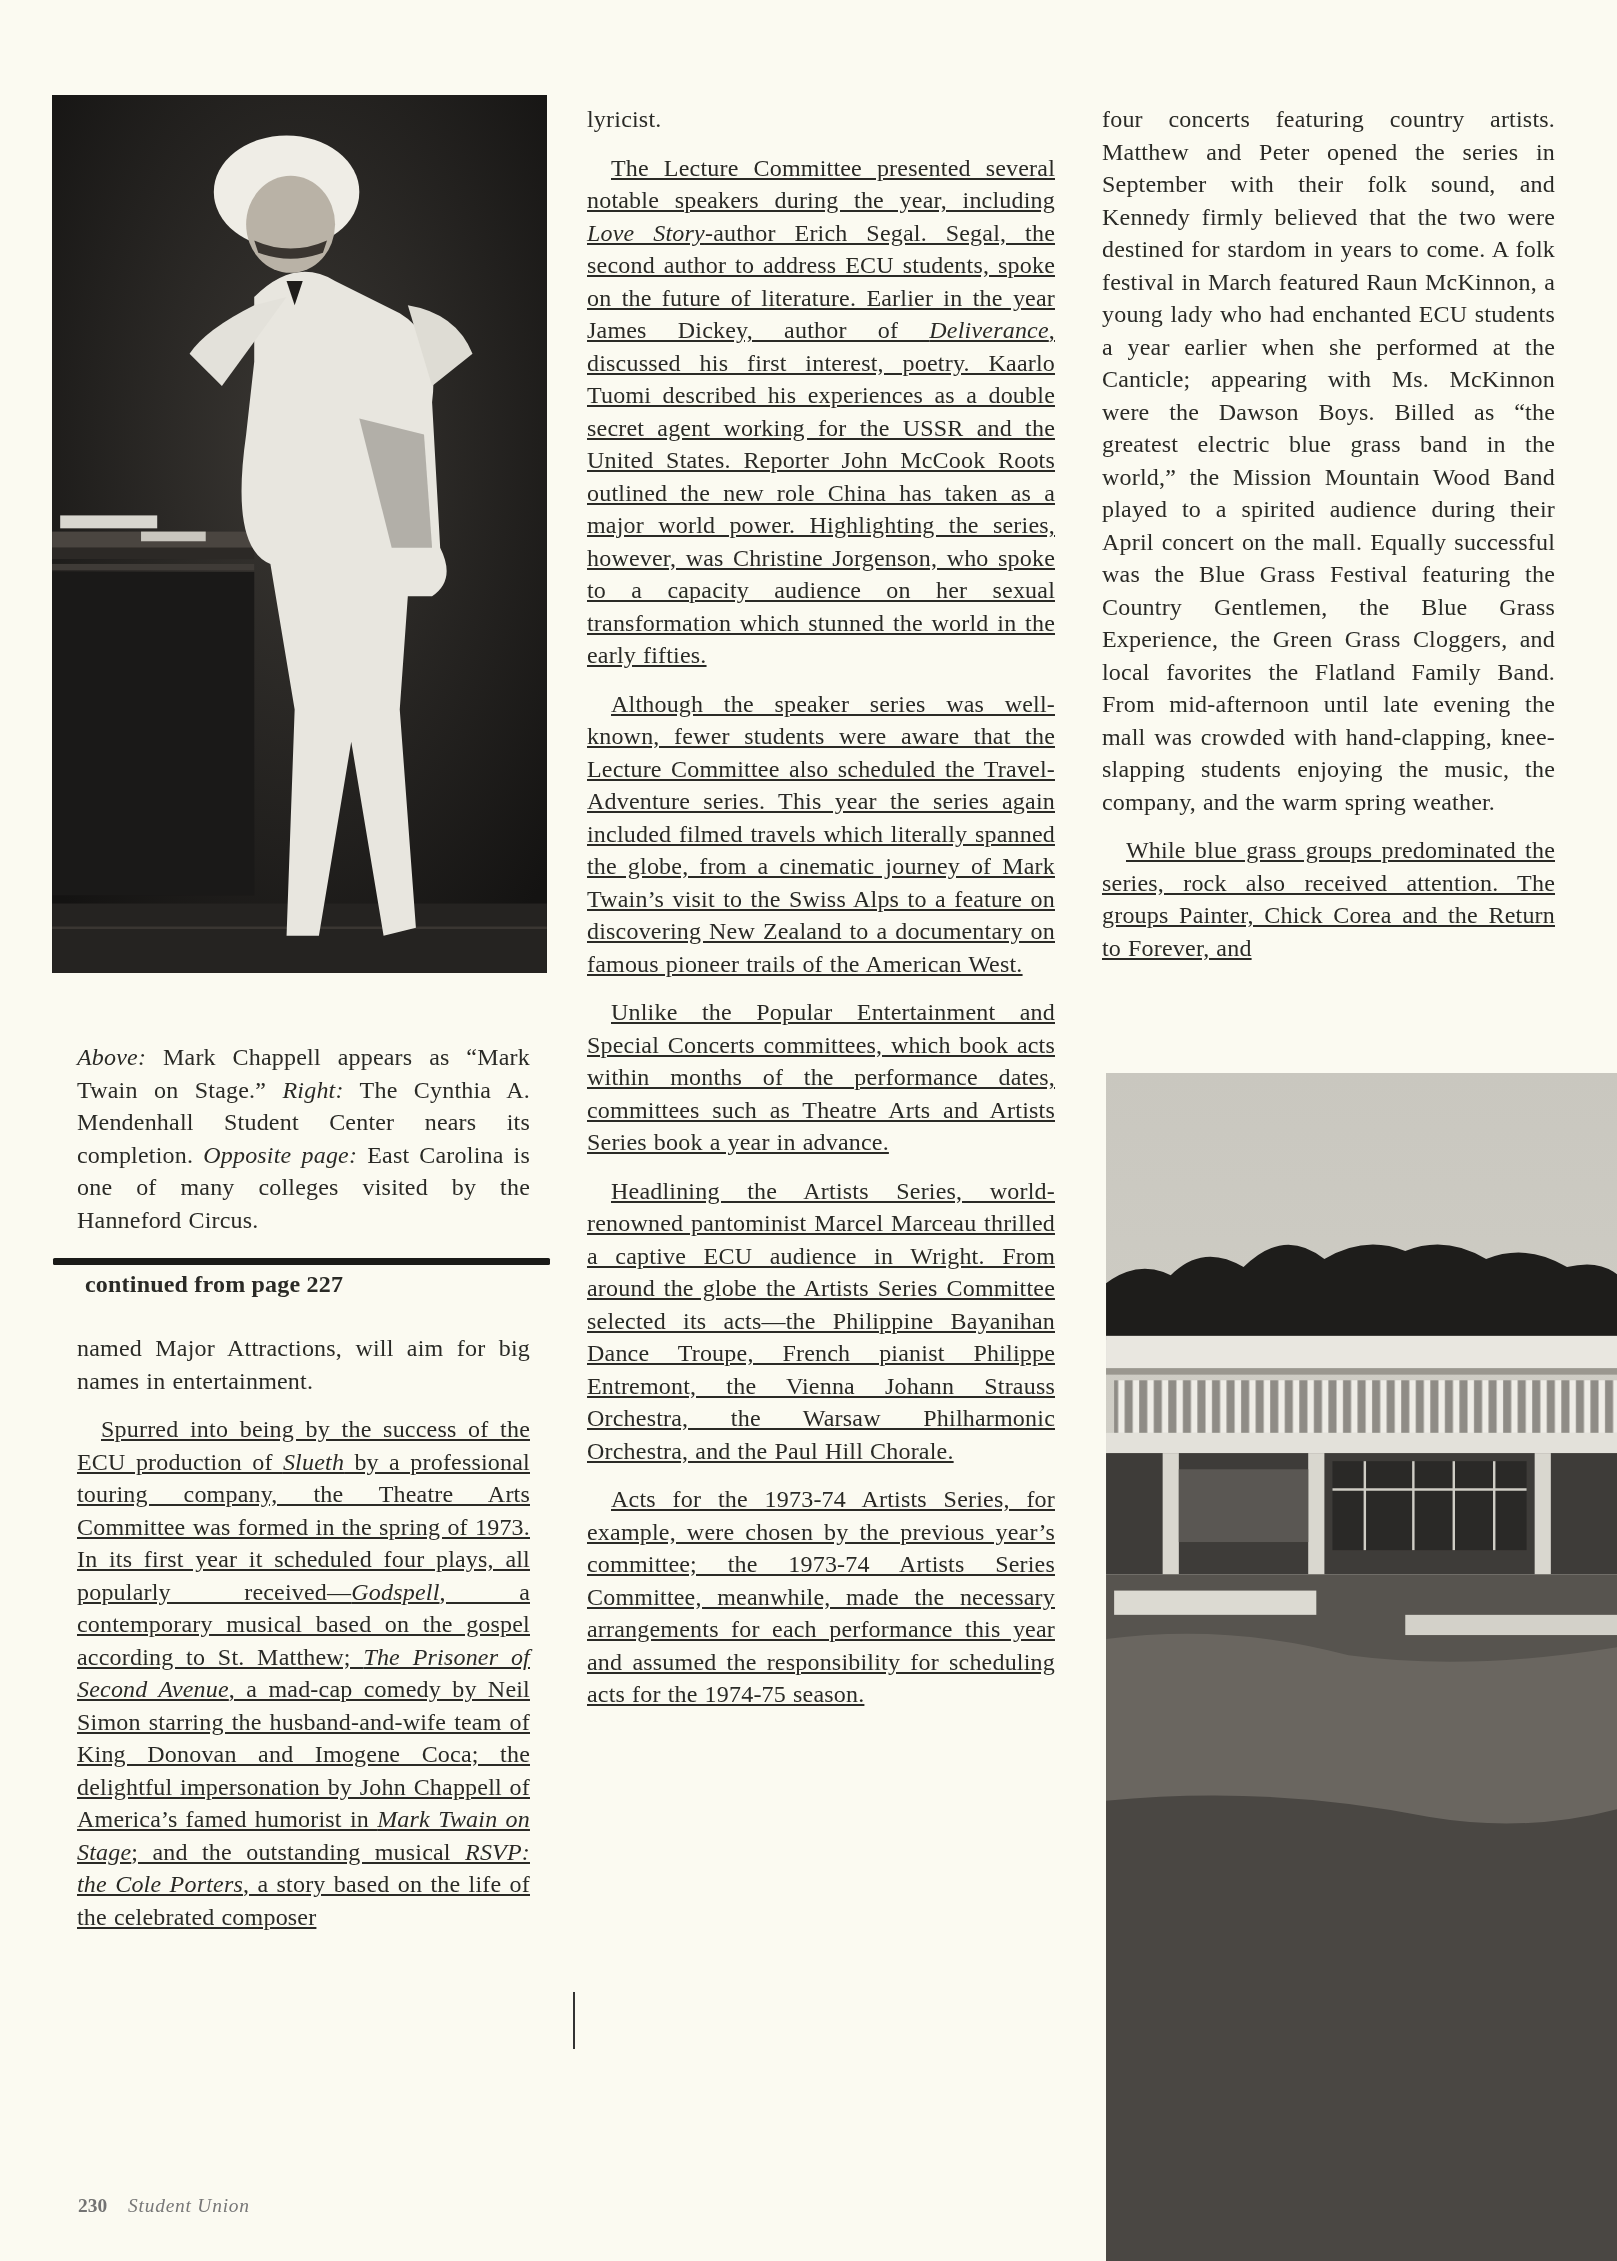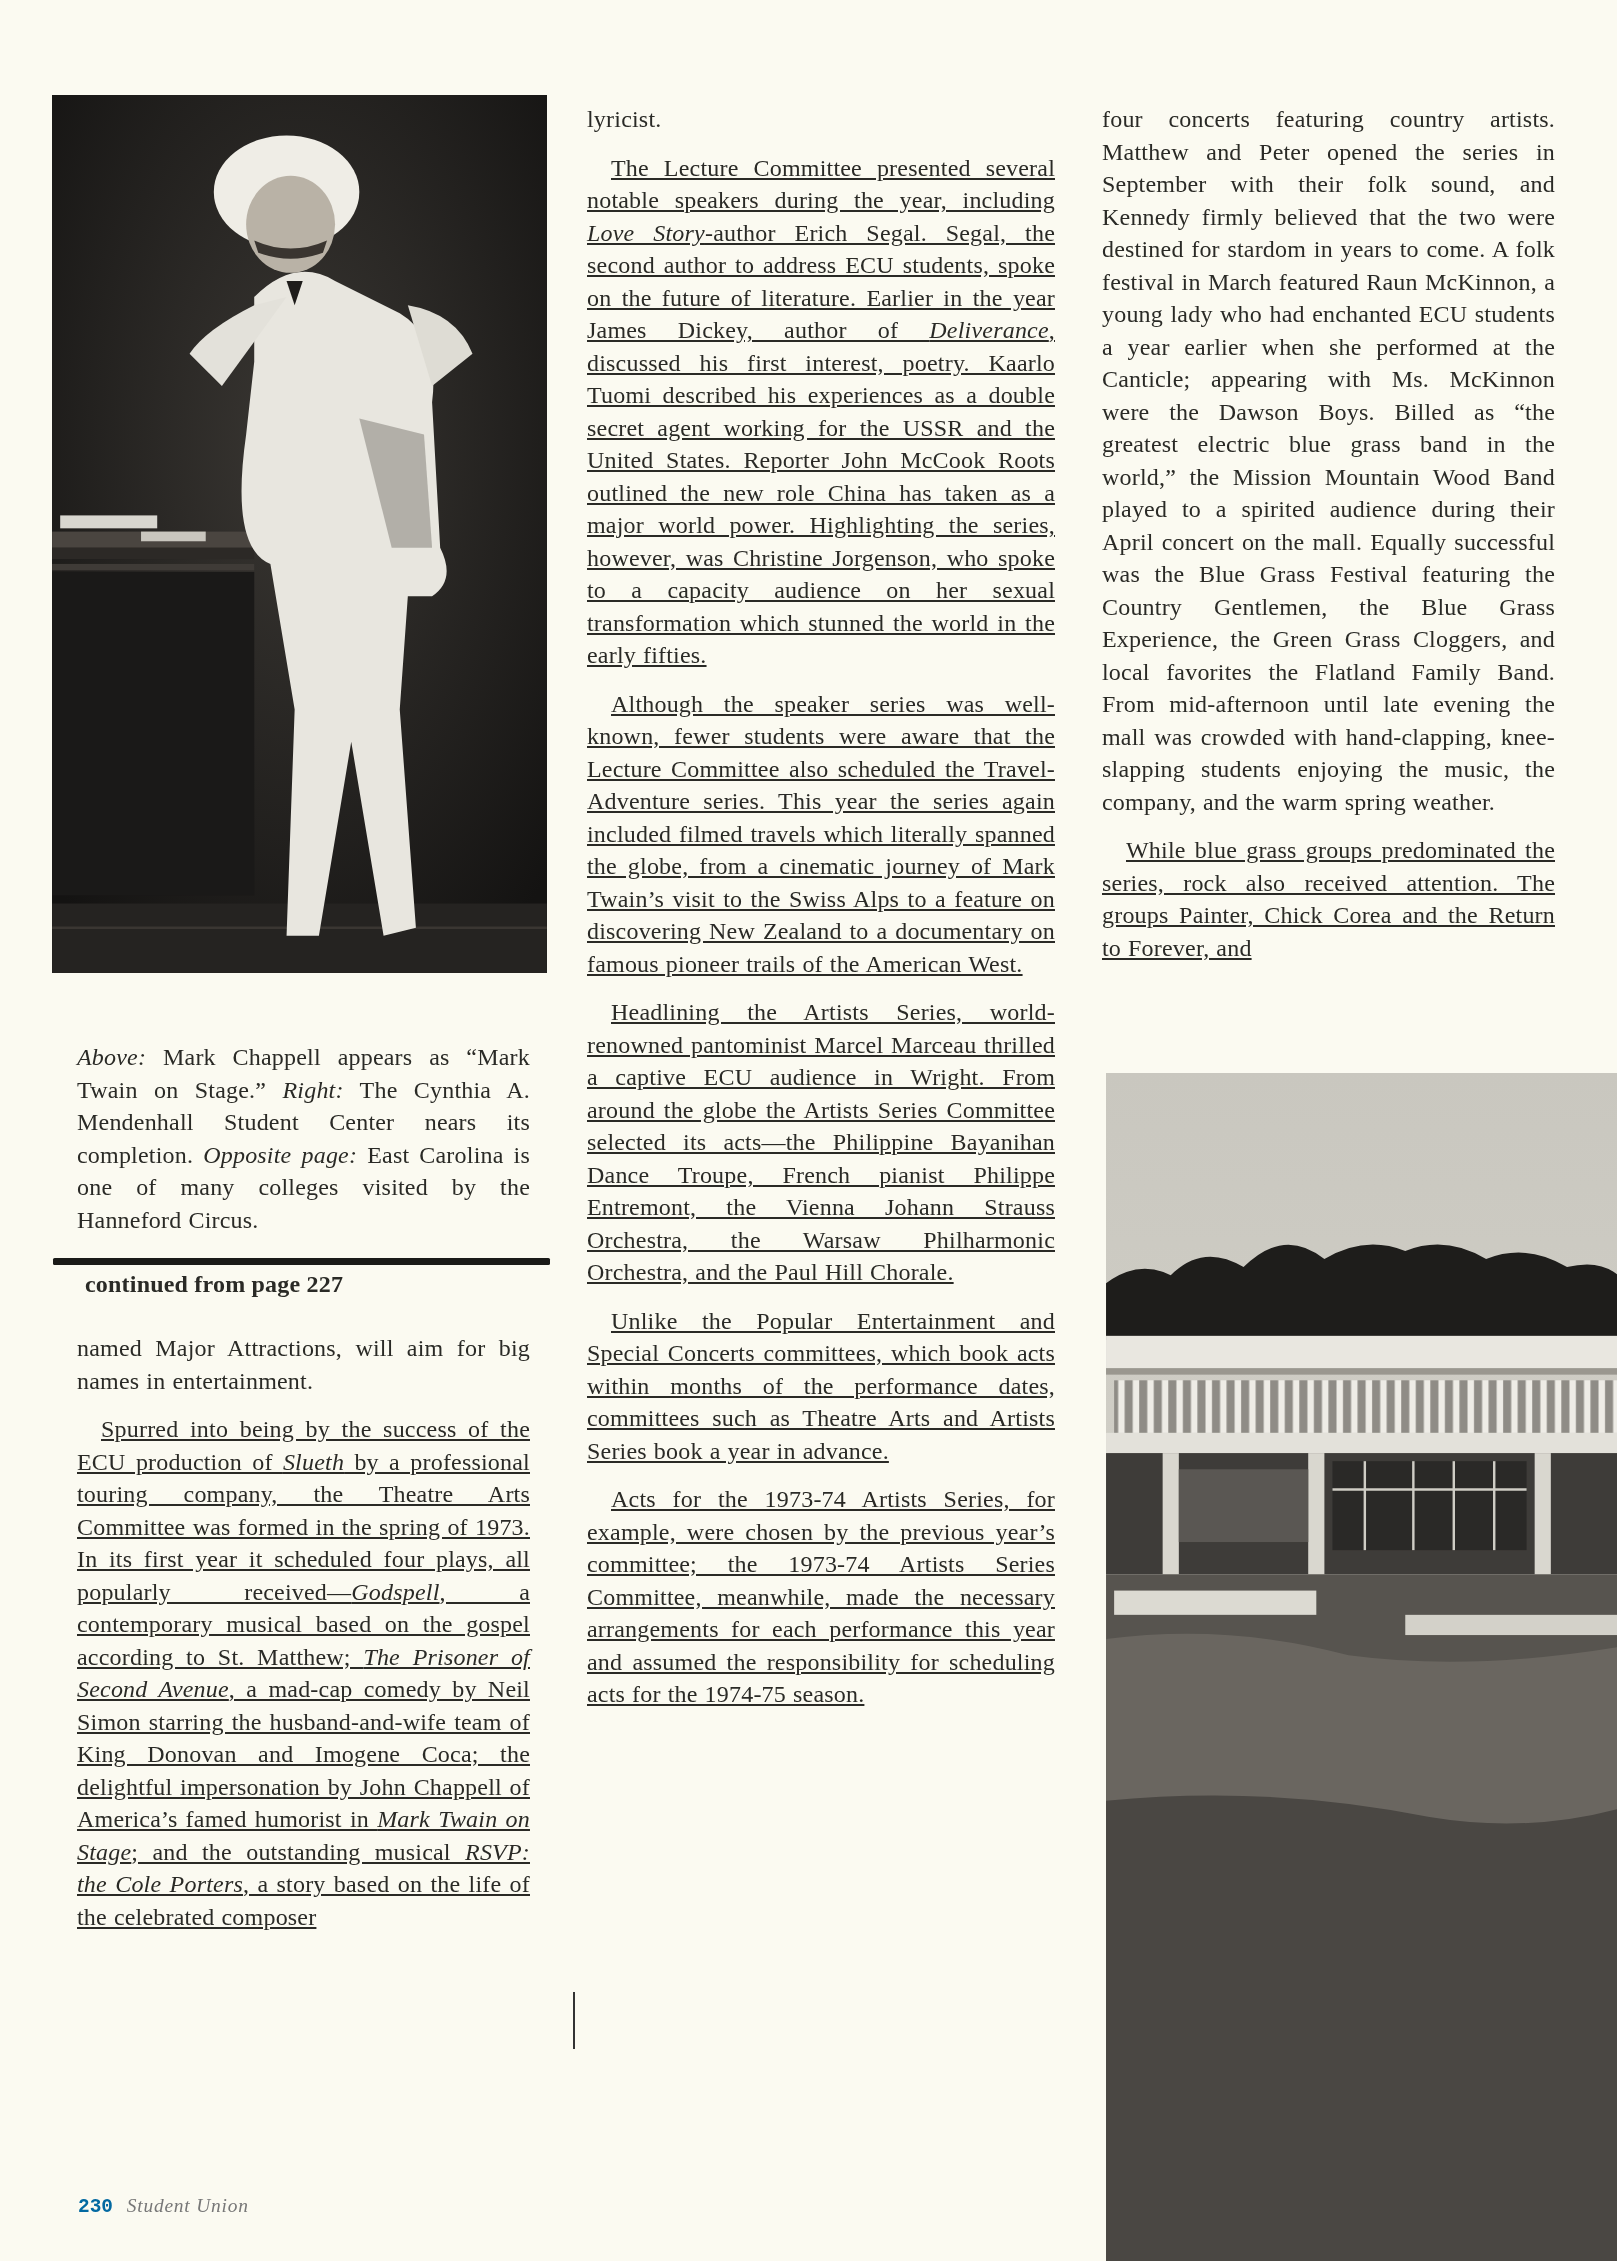--- a/index.html
+++ b/index.html
@@ -30,21 +30,21 @@
     font-size: 24px; letter-spacing: 0.2px; margin-left: 24px;
   }
   #col1 { left: 61px; top: 1316px; width: 485px; }
   #col2 { left: 571px; top: 87px; width: 500px; }
   #col3 { left: 1086px; top: 87px; width: 485px; }
   #col-rule { position: absolute; left: 573px; top: 1992px; width: 1.6px; height: 57px; background: #333; }
 
   #folio {
     position: absolute; left: 78px; top: 2195px; font-size: 19.4px; color: #777;
   }
-  #folio .num { font-weight: bold; color: #0369a1; margin-right: 9px; font-family: Liberation Mono, monospace; }
+  #folio .num { font-weight: bold; color: #737373; margin-right: 16px; }
   #folio .sec { font-style: italic; letter-spacing: 0.8px; }
 </style>
 </head>
 <body>
 
 <div class="photo" id="twain-photo">
   <svg width="495" height="878" viewBox="0 0 612 1086">
     <defs>
       <radialGradient id="bg1" cx="50%" cy="40%" r="70%">
         <stop offset="0%" stop-color="#3a3733"></stop>
@@ -88,22 +88,22 @@
 
 <div class="col" id="col1">
     <p><span>named Major Attractions, will aim for big names in entertainment.</span></p>
     <p class="ind"><span>Spurred into being by the success of the ECU production of </span><i>Slueth</i><span> by a professional touring company, the Theatre Arts Committee was formed in the spring of 1973. In its first year it scheduled four plays, all popularly received—</span><i>Godspell</i><span>, a contemporary musical based on the gospel according to St. Matthew; </span><i>The Prisoner of Second Avenue</i><span>, a mad-cap comedy by Neil Simon starring the husband-and-wife team of King Donovan and Imogene Coca; the delightful impersonation by John Chappell of America’s famed humorist in </span><i>Mark Twain on Stage</i><span>; and the outstanding musical </span><i>RSVP: the Cole Porters</i><span>, a story based on the life of the celebrated composer</span></p>
   </div>
 
 <div class="col" id="col2">
     <p><span>lyricist.</span></p>
     <p class="ind"><span>The Lecture Committee presented several notable speakers during the year, including </span><i>Love Story</i><span>-author Erich Segal. Segal, the second author to address ECU students, spoke on the future of literature. Earlier in the year James Dickey, author of </span><i>Deliverance</i><span>, discussed his first interest, poetry. Kaarlo Tuomi described his experiences as a double secret agent working for the USSR and the United States. Reporter John McCook Roots outlined the new role China has taken as a major world power. Highlighting the series, however, was Christine Jorgenson, who spoke to a capacity audience on her sexual transformation which stunned the world in the early fifties.</span></p>
     <p class="ind"><span>Although the speaker series was well-known, fewer students were aware that the Lecture Committee also scheduled the Travel-Adventure series. This year the series again included filmed travels which literally spanned the globe, from a cinematic journey of Mark Twain’s visit to the Swiss Alps to a feature on discovering New Zealand to a documentary on famous pioneer trails of the American West.</span></p>
+    <p class="ind"><span>Unlike the Popular Entertainment and Special Concerts committees, which book acts within months of the performance dates, committees such as Theatre Arts and Artists Series book a year in advance.</span></p>
     <p class="ind"><span>Headlining the Artists Series, world-renowned pantominist Marcel Marceau thrilled a captive ECU audience in Wright. From around the globe the Artists Series Committee selected its acts—the Philippine Bayanihan Dance Troupe, French pianist Philippe Entremont, the Vienna Johann Strauss Orchestra, the Warsaw Philharmonic Orchestra, and the Paul Hill Chorale.</span></p>
-    <p class="ind"><span>Unlike the Popular Entertainment and Special Concerts committees, which book acts within months of the performance dates, committees such as Theatre Arts and Artists Series book a year in advance.</span></p>
     <p class="ind"><span>Acts for the 1973-74 Artists Series, for example, were chosen by the previous year’s committee; the 1973-74 Artists Series Committee, meanwhile, made the necessary arrangements for each performance this year and assumed the responsibility for scheduling acts for the 1974-75 season.</span></p>
   </div>
 <div id="col-rule"></div>
 
 <div class="col" id="col3">
     <p><span>four concerts featuring country artists. Matthew and Peter opened the series in September with their folk sound, and Kennedy firmly believed that the two were destined for stardom in years to come. A folk festival in March featured Raun McKinnon, a young lady who had enchanted ECU students a year earlier when she performed at the Canticle; appearing with Ms. McKinnon were the Dawson Boys. Billed as “the greatest electric blue grass band in the world,” the Mission Mountain Wood Band played to a spirited audience during their April concert on the mall. Equally successful was the Blue Grass Festival featuring the Country Gentlemen, the Blue Grass Experience, the Green Grass Cloggers, and local favorites the Flatland Family Band. From mid-afternoon until late evening the mall was crowded with hand-clapping, knee-slapping students enjoying the music, the company, and the warm spring weather.</span></p>
     <p class="ind"><span>While blue grass groups predominated the series, rock also received attention. The groups Painter, Chick Corea and the Return to Forever, and</span></p>
   </div>
 
 <div class="photo" id="building-photo">

